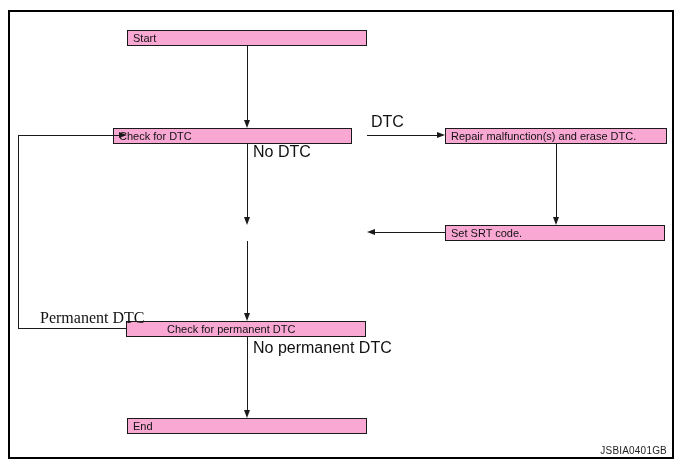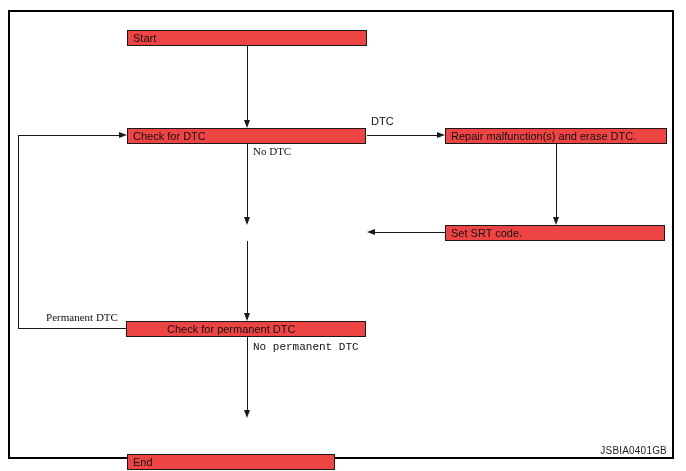--- a/index.html
+++ b/index.html
@@ -24,30 +24,30 @@
     height: 449px;
     border: 2px solid #000;
     box-sizing: border-box;
     background: #ffffff;
   }
   .node {
     position: absolute;
     box-sizing: border-box;
     height: 16px;
     border: 1px solid #1a1a1a;
-    background: #ef4444;
+    background: #f9a8d4;
     font-size: 11px;
     line-height: 13px;
     padding: 1px 0 0 5px;
     white-space: nowrap;
     color: #111;
   }
   .lbl {
     position: absolute;
-    font-size: 11px;
+    font-size: 16px;
     line-height: 11px;
     white-space: nowrap;
     color: #111;
   }
   .vline, .hline {
     position: absolute;
     background: #1a1a1a;
   }
   .vline { width: 1px; }
   .hline { height: 1px; }
@@ -83,56 +83,56 @@
 </style>
 </head>
 <body>
 
 <div class="canvas">
 
   <div class="frame"></div>
 
   <div class="node" style="left:127px; top:30px; width:240px;">Start</div>
 
-  <div class="node" style="left:127px; top:128px; width:239px;">Check for DTC</div>
+  <div class="node" style="left:113px; top:128px; width:239px;">Check for DTC</div>
 
   <div class="node" style="left:445px; top:128px; width:222px;">Repair malfunction(s) and erase DTC.</div>
 
 
   <div class="node" style="left:445px; top:225px; width:220px;">Set SRT code.</div>
 
   <div class="node" style="left:126px; top:321px; width:240px;padding-left:40px;">Check for permanent DTC</div>
 
-  <div class="node" style="left:127px; top:418px; width:208px;margin-top:36px;">End</div>
+  <div class="node" style="left:127px; top:418px; width:240px;">End</div>
 
   <div class="vline" style="left:247px; top:46px; height:75px;"></div>
   <div class="arr arr-down" style="left:244px; top:120px;"></div>
 
   <div class="hline" style="left:367px; top:135px; width:71px;"></div>
   <div class="arr arr-right" style="left:437px; top:132px;"></div>
   <div class="lbl" style="left:371px; top:116px;">DTC</div>
 
   <div class="vline" style="left:247px; top:144px; height:74px;"></div>
   <div class="arr arr-down" style="left:244px; top:217px;"></div>
-  <div class="lbl" style="left:253px; top:146px;font-family:Liberation Serif, serif;">No DTC</div>
+  <div class="lbl" style="left:253px; top:146px;">No DTC</div>
 
   <div class="vline" style="left:556px; top:144px; height:74px;"></div>
   <div class="arr arr-down" style="left:553px; top:217px;"></div>
 
   <div class="hline" style="left:374px; top:232px; width:71px;"></div>
   <div class="arr arr-left" style="left:367px; top:229px;"></div>
 
   <div class="vline" style="left:247px; top:241px; height:73px;"></div>
   <div class="arr arr-down" style="left:244px; top:313px;"></div>
 
   <div class="hline" style="left:18px; top:328px; width:109px;"></div>
   <div class="vline" style="left:18px; top:135px; height:194px;"></div>
   <div class="hline" style="left:18px; top:135px; width:102px;"></div>
   <div class="arr arr-right" style="left:119px; top:132px;"></div>
   <div class="lbl" style="left:40px; top:312px; width:84px; text-align:center;font-family:Liberation Serif, serif;">Permanent DTC</div>
 
   <div class="vline" style="left:247px; top:337px; height:74px;"></div>
   <div class="arr arr-down" style="left:244px; top:410px;"></div>
-  <div class="lbl" style="left:253px; top:342px;font-family:Liberation Mono, monospace;">No permanent DTC</div>
+  <div class="lbl" style="left:253px; top:342px;">No permanent DTC</div>
 
   <div class="watermark">JSBIA0401GB</div>
 
 </div>
 
 </body></html>

